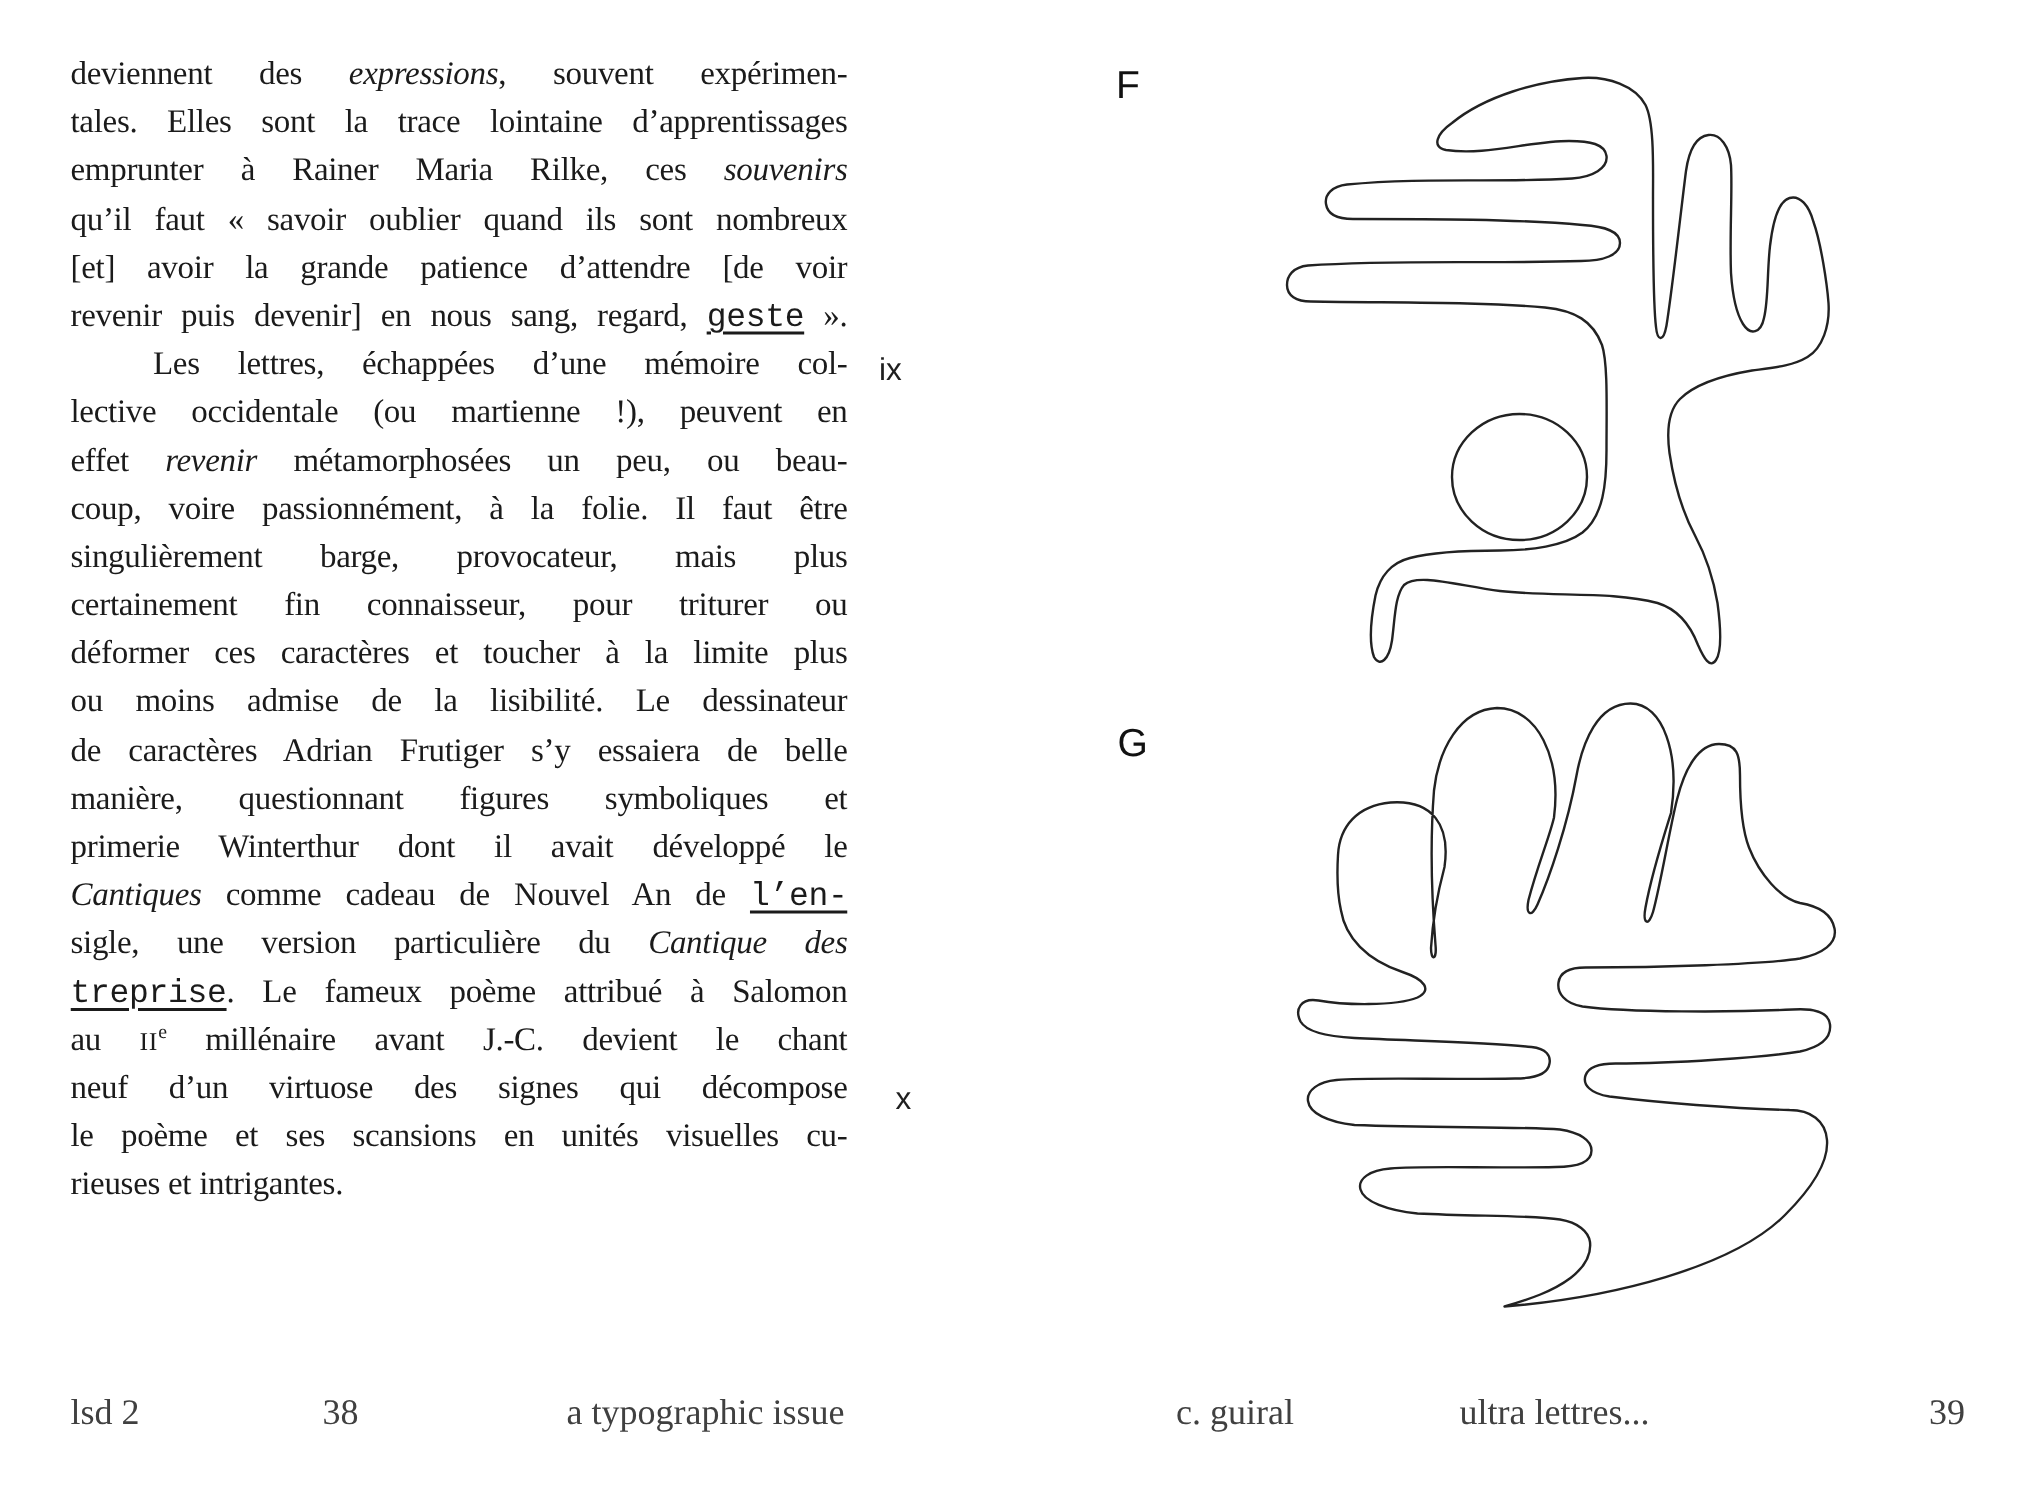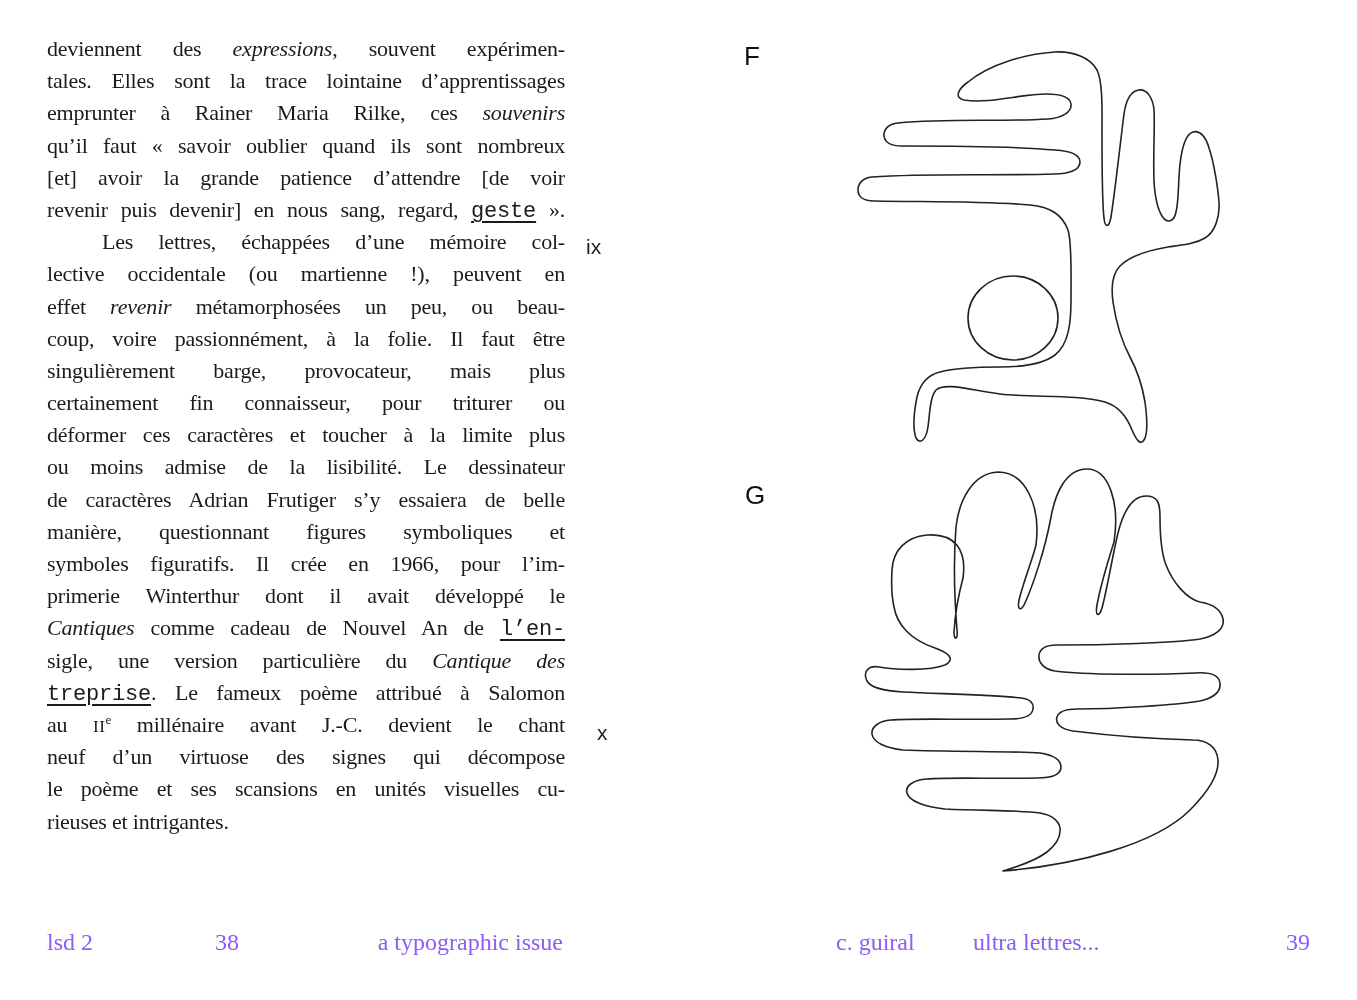--- a/index.html
+++ b/index.html
@@ -39,25 +39,25 @@
   #label-g{left:745px;top:480px;}
   
   .fig{position:absolute;}
   #fig-f{left:850px;top:42px;}
   #fig-g{left:855px;top:455px;}
   .fig path,.fig ellipse{
     fill:none;stroke:#222222;stroke-width:1.6;
     stroke-linecap:round;stroke-linejoin:round;
   }
   
-  .footer-item{position:absolute;top:929px;font-size:24px;color:#8b5cf6;}
+  .footer-item{position:absolute;top:929px;font-size:24px;color:#404040;}
   #f-lsd{left:47px;}
   #f-pagel{left:215px;}
   #f-issue{right:794px;}
-  #f-guiral{left:836px;}
+  #f-guiral{left:784px;}
   #f-ultra{left:973px;}
   #f-pager{right:47px;}
 </style>
 </head>
 <body>
 
 <div class="body-text">
     <div class="line"><span>deviennent des </span><span class="it">expressions</span><span>, souvent expérimen-</span></div>
     <div class="line"><span>tales. Elles sont la trace lointaine d’apprentissages</span></div>
     <div class="line"><span>emprunter à Rainer Maria Rilke, ces </span><span class="it">souvenirs</span></div>
@@ -67,21 +67,20 @@
     <div class="line indent"><span>Les lettres, échappées d’une mémoire col-</span></div>
     <div class="line"><span>lective occidentale (ou martienne !), peuvent en</span></div>
     <div class="line"><span>effet </span><span class="it">revenir</span><span> métamorphosées un peu, ou beau-</span></div>
     <div class="line"><span>coup, voire passionnément, à la folie. Il faut être</span></div>
     <div class="line"><span>singulièrement barge, provocateur, mais plus</span></div>
     <div class="line"><span>certainement fin connaisseur, pour triturer ou</span></div>
     <div class="line"><span>déformer ces caractères et toucher à la limite plus</span></div>
     <div class="line"><span>ou moins admise de la lisibilité. Le dessinateur</span></div>
     <div class="line"><span>de caractères Adrian Frutiger s’y essaiera de belle</span></div>
     <div class="line"><span>manière, questionnant figures symboliques et</span></div>
-    <div class="line"><span>symboles figuratifs. Il crée en 1966, pour l’im-</span></div>
     <div class="line"><span>primerie Winterthur dont il avait développé le</span></div>
     <div class="line"><span class="it">Cantiques</span><span> comme cadeau de Nouvel An de </span><span class="un">l’en-</span></div>
     <div class="line"><span>sigle, une version particulière du </span><span class="it">Cantique des</span></div>
     <div class="line"><span class="un">treprise</span><span>. Le fameux poème attribué à Salomon</span></div>
     <div class="line"><span>au </span><span class="sc">ii</span><span class="sup">e</span><span> millénaire avant J.-C. devient le chant</span></div>
     <div class="line"><span>neuf d’un virtuose des signes qui décompose</span></div>
     <div class="line"><span>le poème et ses scansions en unités visuelles cu-</span></div>
     <div class="line noj"><span>rieuses et intrigantes.</span></div>
   </div>
 

